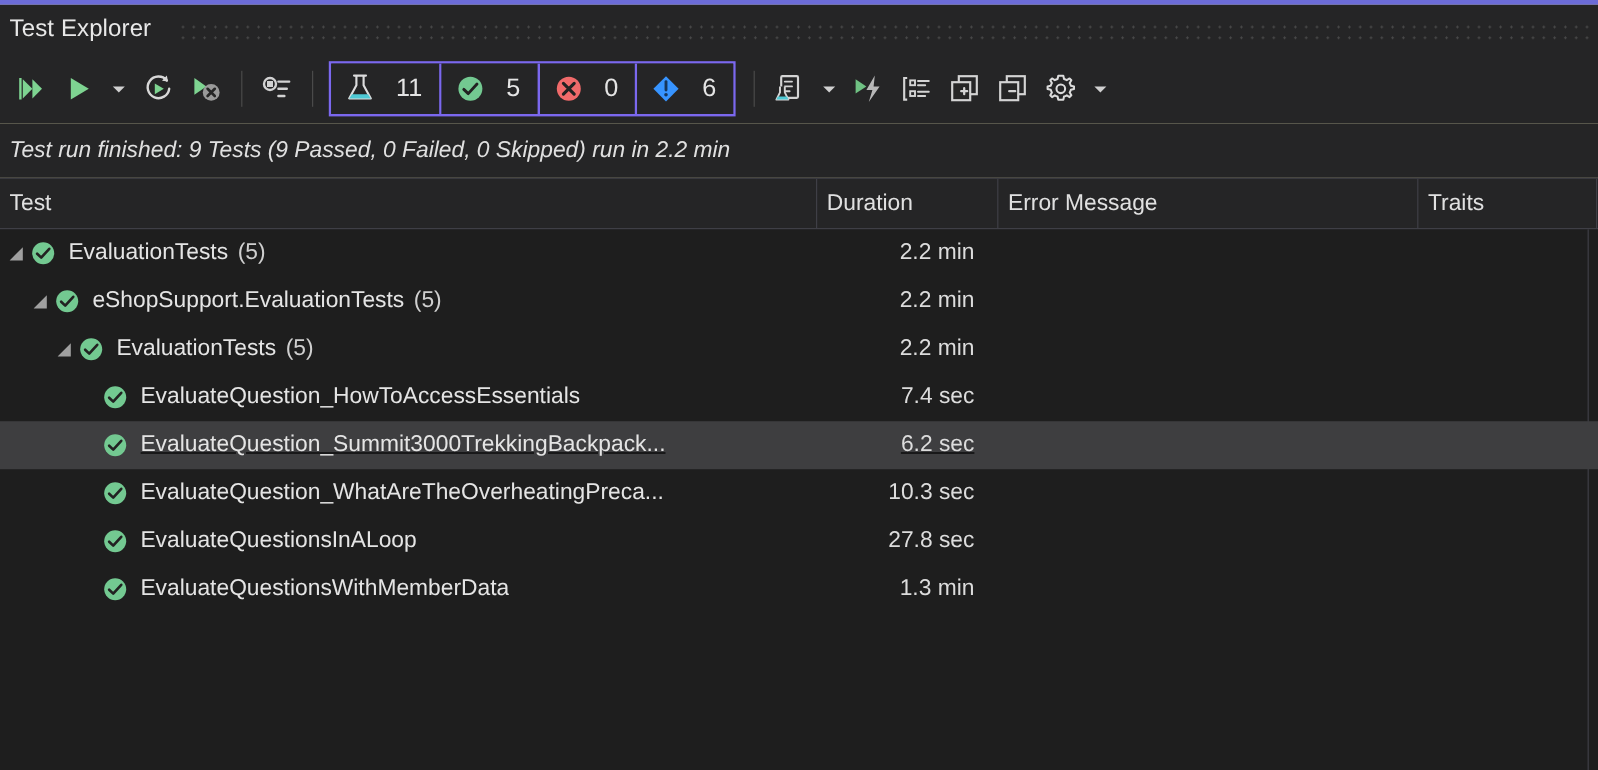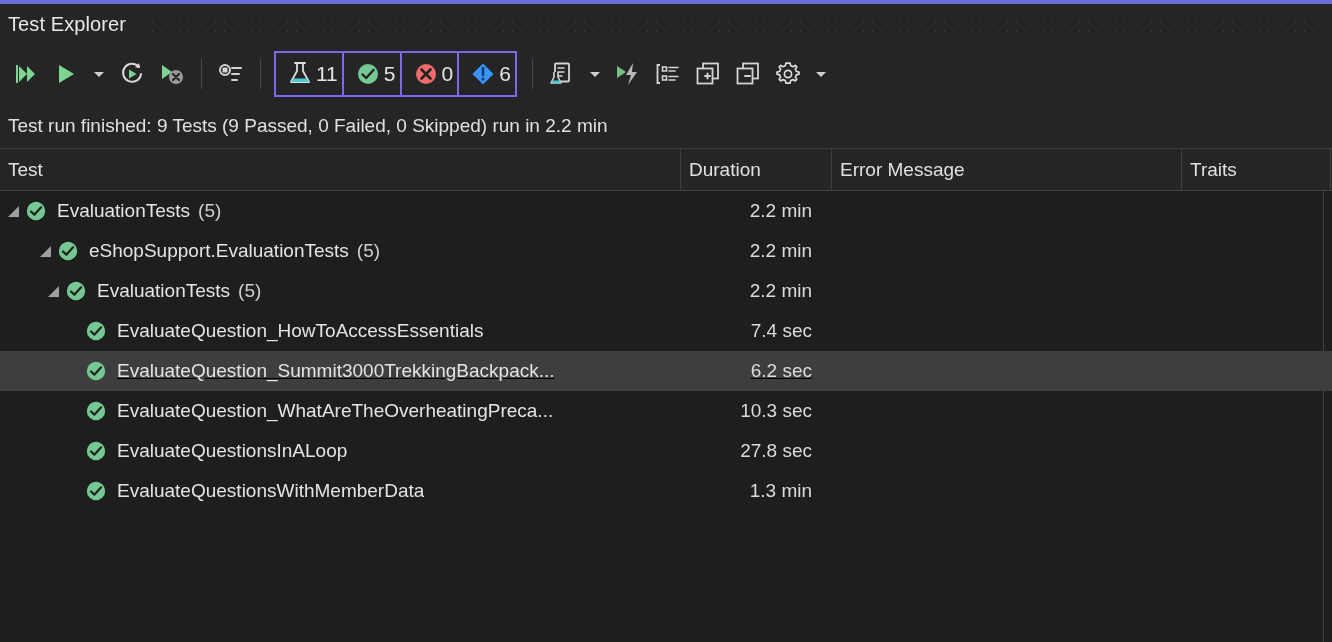--- a/index.html
+++ b/index.html
@@ -94,22 +94,22 @@
     display: flex;
     align-items: stretch;
     height: 46px;
     border: 2px solid #7b68ee;
     margin: 0 6px 0 4px;
     flex: 0 0 auto;
   }
   .counter {
     display: flex;
     align-items: center;
-    gap: 4px;
-    padding: 0 4px 0 12px;
+    gap: 18px;
+    padding: 0 14px 0 12px;
     border-right: 2px solid #7b68ee;
     background: #252526;
   }
   .counter:last-child { border-right: none; }
   .counter-num {
     font-size: 21px;
     color: #e4e4e4;
     min-width: 10px;
   }
 
@@ -117,20 +117,21 @@
   .statusline {
     height: 45px;
     flex: 0 0 auto;
     display: flex;
     align-items: center;
     padding-left: 8px;
     background: #252526;
     font-size: 19px;
     color: #e0e0e0;
     white-space: nowrap;
+    font-style: italic;
   }
 
   
   .grid {
     flex: 1 1 auto;
     display: flex;
     flex-direction: column;
     background: #1e1e1e;
     overflow: hidden;
     position: relative;
@@ -234,21 +235,21 @@
     color: #e4e4e4;
     white-space: nowrap;
     overflow: hidden;
     text-overflow: clip;
   }
   .row-label.muted { color: #8a8a8a; }
   .row-count { color: #cfcfcf; }
   .row-count.muted { color: #8a8a8a; }
 
   .indent-0 { padding-left: 2px; }
-  .indent-1 { padding-left: 34px; }
+  .indent-1 { padding-left: 22px; }
   .indent-2 { padding-left: 42px; }
   .indent-3 { padding-left: 62px; }
 
   .err-divider {
     position: absolute;
     right: 8px;
     top: 0;
     bottom: 0;
     width: 1px;
     background: #3f3f46;

